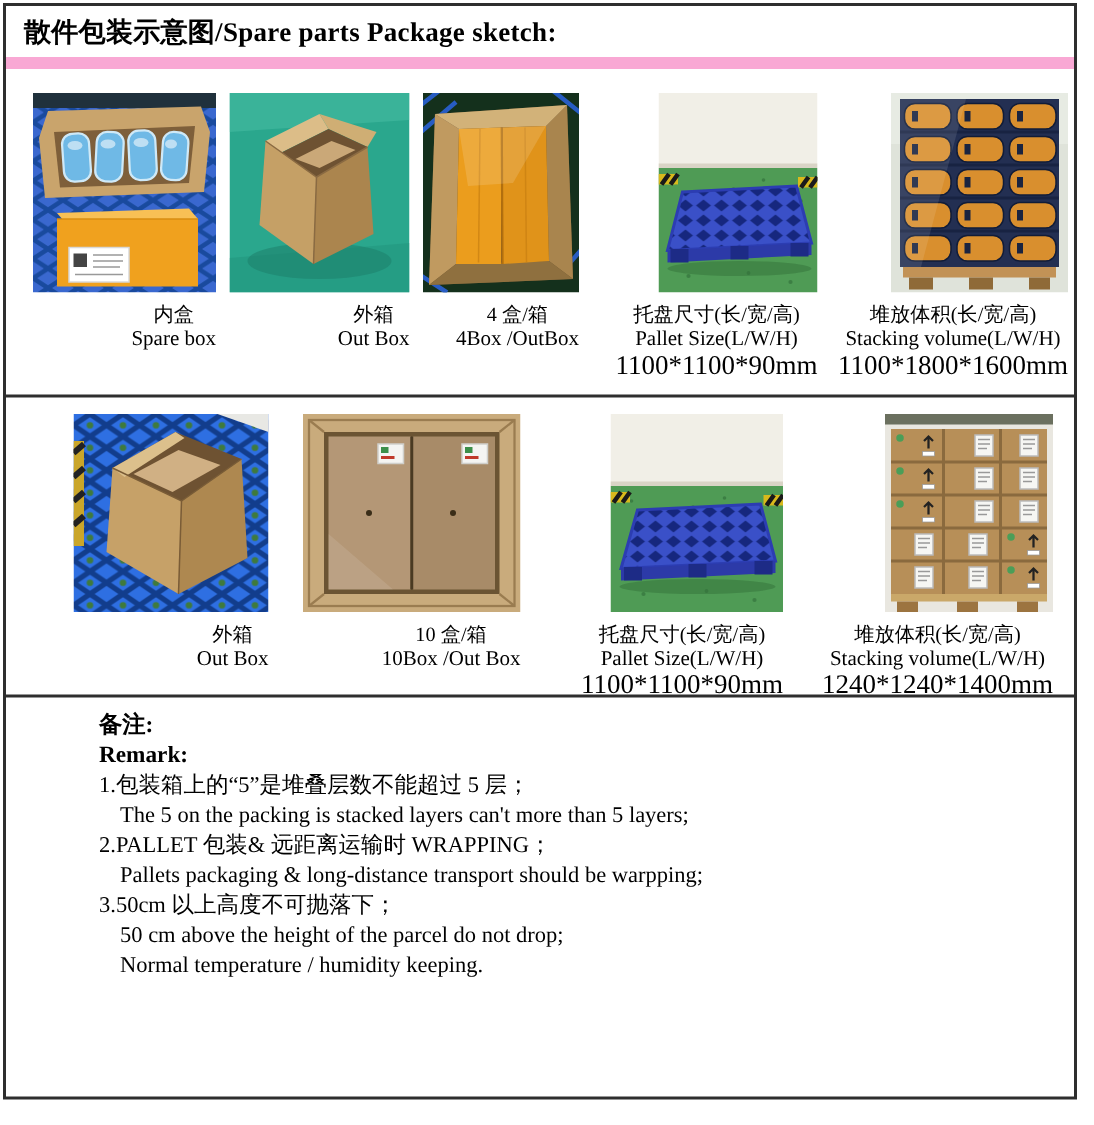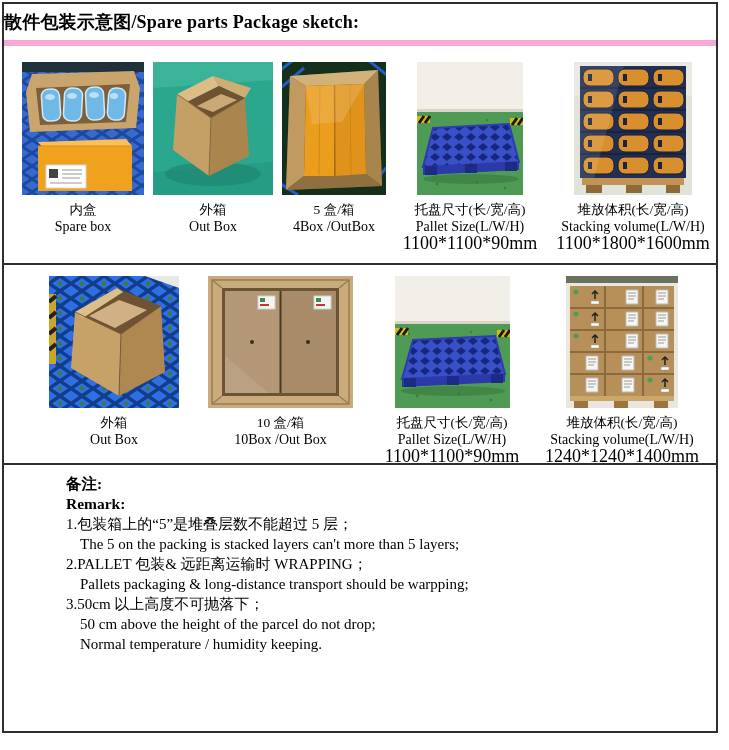--- a/index.html
+++ b/index.html
@@ -6,30 +6,30 @@
   .page {
     position:relative; width:729px; height:750px; background:#ffffff;
     font-family:"Liberation Serif","DejaVu Serif",serif; color:#000;
     overflow:hidden;
   }
   .frame {
     position:absolute; left:2px; top:2px; width:716px; height:731px;
     border:2px solid #2e2e2e; box-sizing:border-box; background:#fff;
   }
   .sec-header {
-    box-sizing:border-box; border-bottom:6px solid #f9a8d4;
-    display:flex; align-items:center; 
+    box-sizing:border-box; border-bottom:8px solid #f9a8d4;
+    display:flex; align-items:center; padding-left:12px;
     font-weight:bold; font-size:18px; letter-spacing:.2px;
   }
   .sec-header.h1 { height:42px; }
   .sec-header.h2 { height:44px; }
   .photo-row { box-sizing:border-box; border-bottom:2px solid #2e2e2e; display:flex; }
   .row1 { height:219px; padding:16px 0 0 18px; }
   .row2 { height:200px; padding:11px 0 0 45px; }
-  .col { display:flex; flex-direction:column; align-items:center; flex:none; }
+  .col { display:flex; flex-direction:column; align-items:flex-end; flex:none; }
   .photo { flex:none; line-height:0; }
   figure, figcaption { margin:0; padding:0; }
   .caption { text-align:center; margin-top:6px; }
   .cap-zh { font-size:13.5px; line-height:17px; }
   .cap-en { font-size:14px;   line-height:17px; }
   .cap-dim { font-size:18px;  line-height:17px; }
   .cap-dim:empty { display:none; }
   .remark { padding:9px 14px 0 14px; font-size:15px; line-height:20px;margin-left:48px; }
   .r-bold { font-weight:bold; font-size:15.5px; }
   .r-en { padding-left:14px; }
@@ -133,21 +133,21 @@
             <polygon points="4,128 100,124 84,112 22,114" fill="#8f703f"></polygon>
             <polygon points="24,24 52,23 52,114 22,114" fill="#eb9d1d"></polygon>
             <polygon points="53,23 82,22 84,112 53,114" fill="#e0931a"></polygon>
             <line x1="52.5" y1="23" x2="53" y2="114" stroke="#b26f0e" stroke-width="1.5"></line>
             <line x1="38" y1="24" x2="37" y2="113" stroke="#c87f12" stroke-width="1" opacity=".7"></line>
             <line x1="68" y1="23" x2="69" y2="113" stroke="#c87f12" stroke-width="1" opacity=".7"></line>
             <polygon points="24,24 82,22 60,60 30,62" fill="#ffffff" opacity=".14"></polygon>
           </svg>
         </div>
         <figcaption class="caption">
-          <div class="cap-zh">5 盒/箱</div>
+          <div class="cap-zh">4 盒/箱</div>
           <div class="cap-en">4Box /OutBox</div>
         </figcaption>
       </figure>
 
       <figure class="col" style="width:150px;margin-right:9px">
         <div class="photo">
           <svg width="106" height="133" viewBox="0 0 106 133">
             <defs>
               <pattern id="pD1" width="12" height="10" patternUnits="userSpaceOnUse">
                 <rect width="12" height="10" fill="#3a50c8"></rect>

